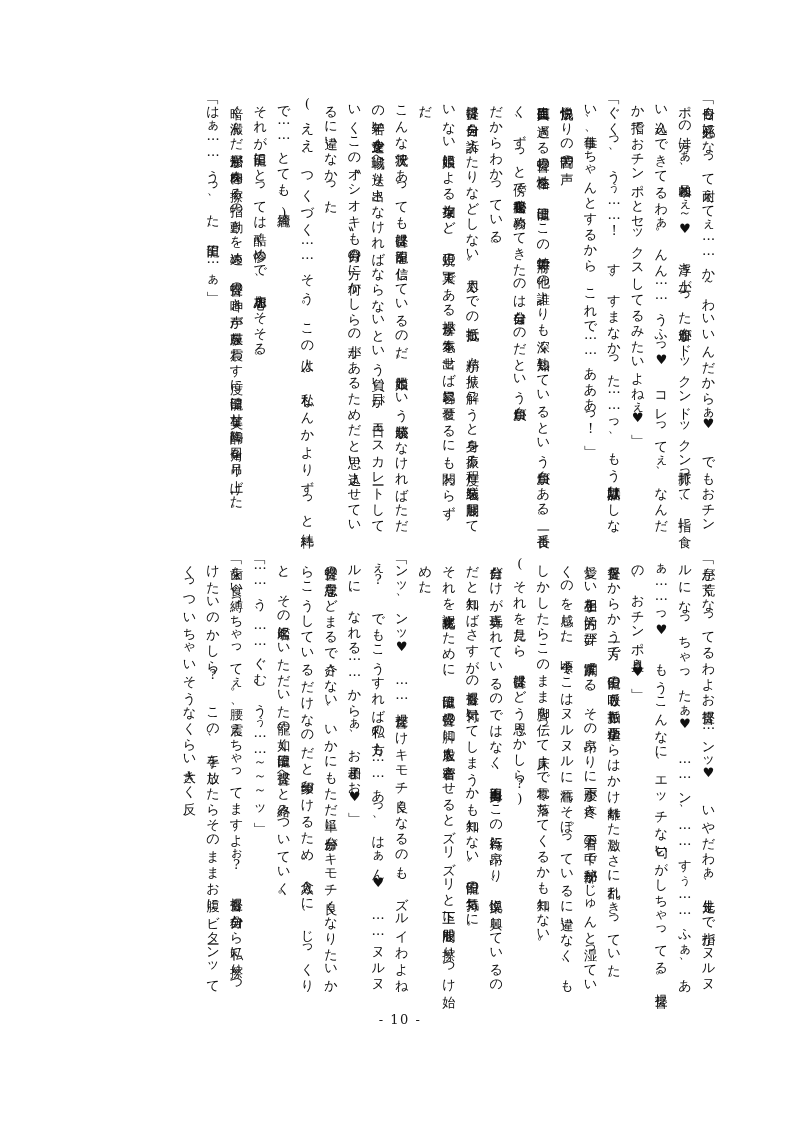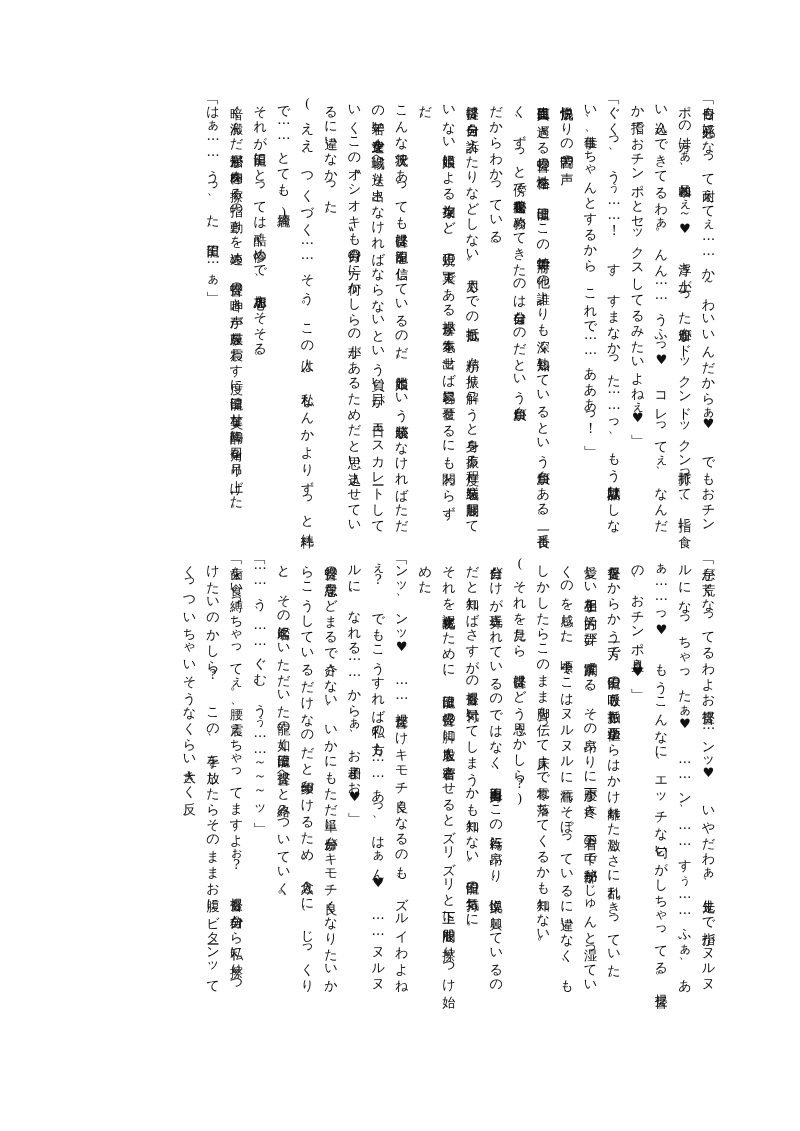--- a/index.html
+++ b/index.html
@@ -90,14 +90,15 @@
     <p class="para">愛しい相手を一方的に弄び、蹂躙する。その昂ぶりに下腹が疼き、下着の中で秘部がじゅんと湿っていくのを感じた。今頃そこはヌルヌルに濡れそぼっているに違いなく、もしかしたらこのまま脚を伝って床まで零れ落ちてくるかも知れない。</p>
     <p class="para">(それを見たら、提督はどう思うかしら?)</p>
     <p class="para">自分だけが玩弄されているのではなく、龍田自身もこの行為に昂ぶり、悦楽に興じているのだと知ればさすがの提督も気付いてしまうかも知れない。龍田の気持ちに。</p>
     <p class="para">それを誤魔化すために、龍田は提督の脚に太股を密着させるとズリズリと上下に股間を擦りつけ始めた。</p>
     <p class="para">「ンッ、ンッ♥ ……提督だけキモチ良くなるのも、ズルイわよねぇ? でもこうすれば私の方も……あっ、はぁん♥ ……ヌルヌルに、なれる……からぁ、お相子よお♥」</p>
     <p class="para">提督の意思などまるで介さない、いかにもただ単に自分がキモチ良くなりたいからこうしているだけなのだと印象づけるため、念入りに、じっくりと、その艦名にいただいた龍の如く龍田は提督へと絡みついていく。</p>
     <p class="para">「……う、……ぐむ、うぅ……～～～ッ」</p>
     <p class="para">「歯を食い縛っちゃってぇ。腰、震えちゃってますよぉ? 提督も自分から私に擦りつけたいのかしら? この、手を放したらそのままお腹にビターンッてくっついちゃいそうなくらい大きく反</p>
   </div>
 
+  <div id="folio">- 10 -</div>
 
 </div>
 
 </body></html>

